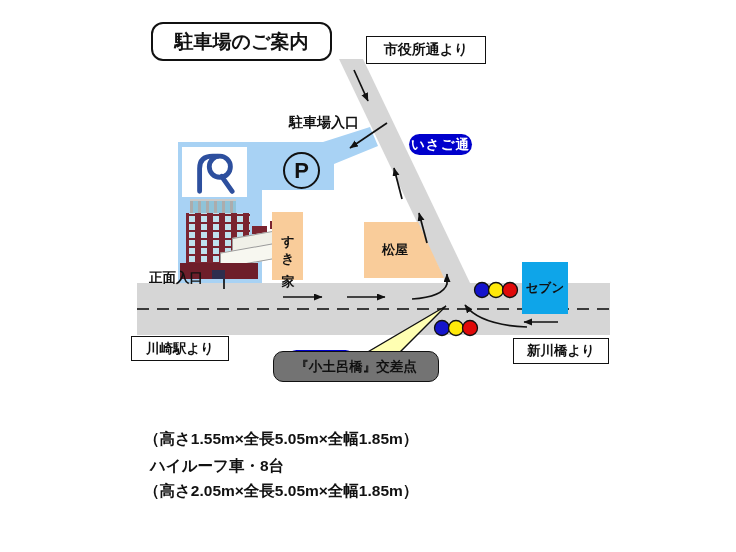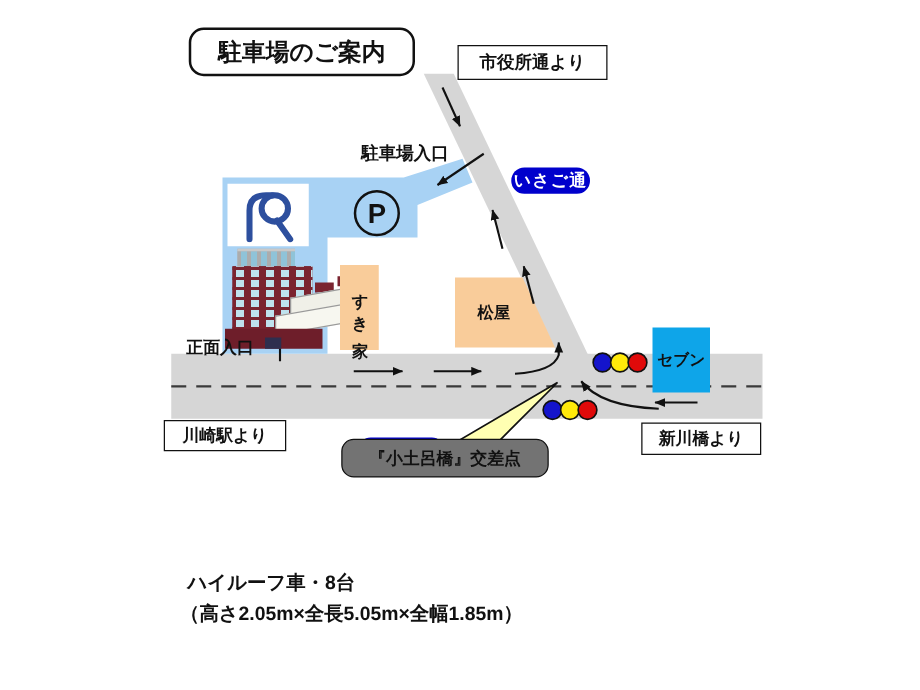--- a/index.html
+++ b/index.html
@@ -128,16 +128,17 @@
   <div class="p-circle">P</div>
   <div class="sukiya-box">すき家</div>
   <div class="label matsuya-label">松屋</div>
   <div class="seven-box">セブン</div>
   <div class="label shomen-label">正面入口</div>
   <div class="pill ekimae-pill">駅前通</div>
   <div class="box kawasaki-box">川崎駅より</div>
   <div class="box shinkawa-box">新川橋より</div>
   <div class="callout-box">『小土呂橋』交差点</div>
 
+  <div class="cap-line" style="left:144px;top:429px;">（高さ1.55m×全長5.05m×全幅1.85m）</div>
   <div class="cap-line" style="left:150px;top:456px;">ハイルーフ車・8台</div>
   <div class="cap-line" style="left:144px;top:481px;">（高さ2.05m×全長5.05m×全幅1.85m）</div>
 
 </div>
 
 </body></html>

